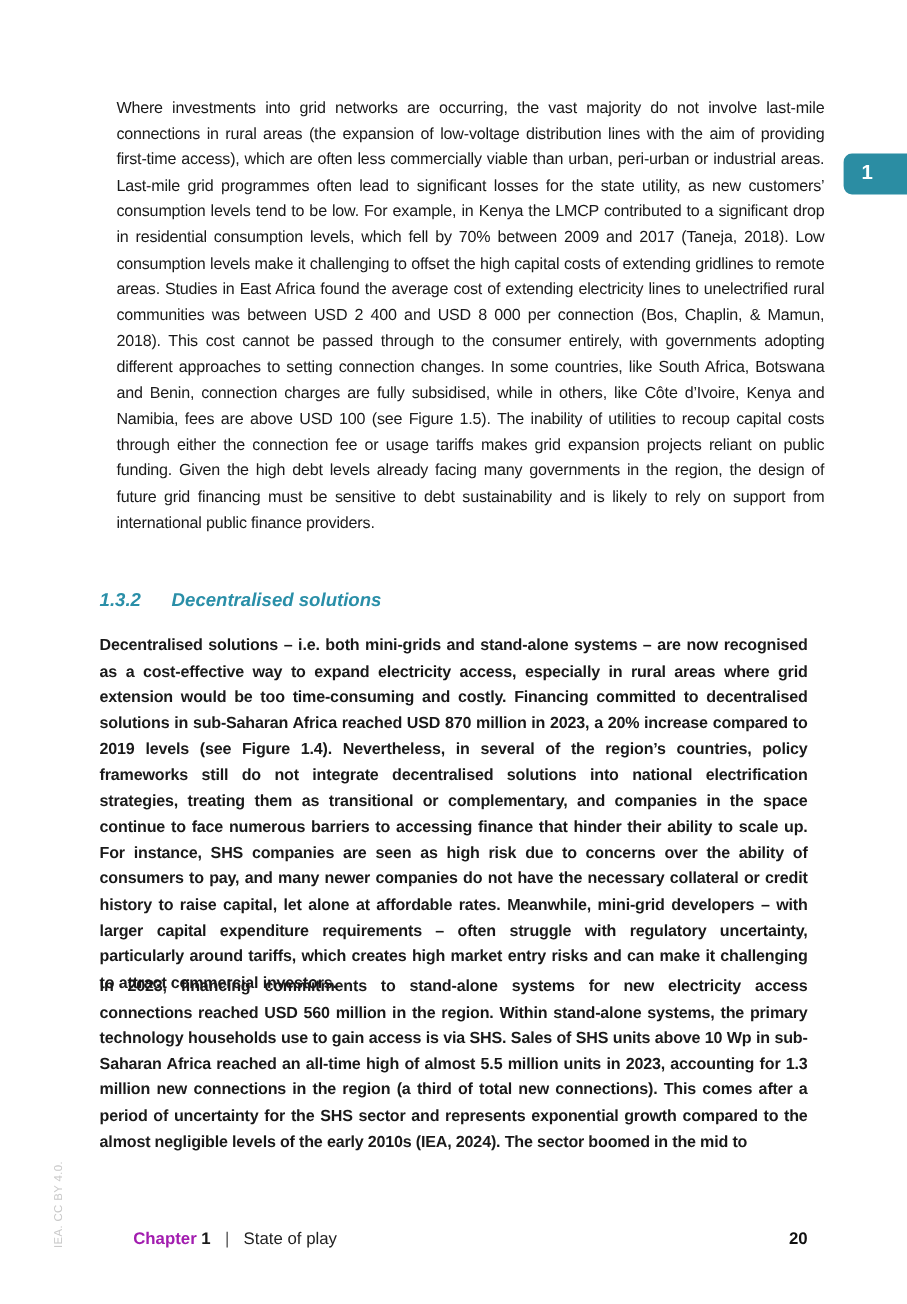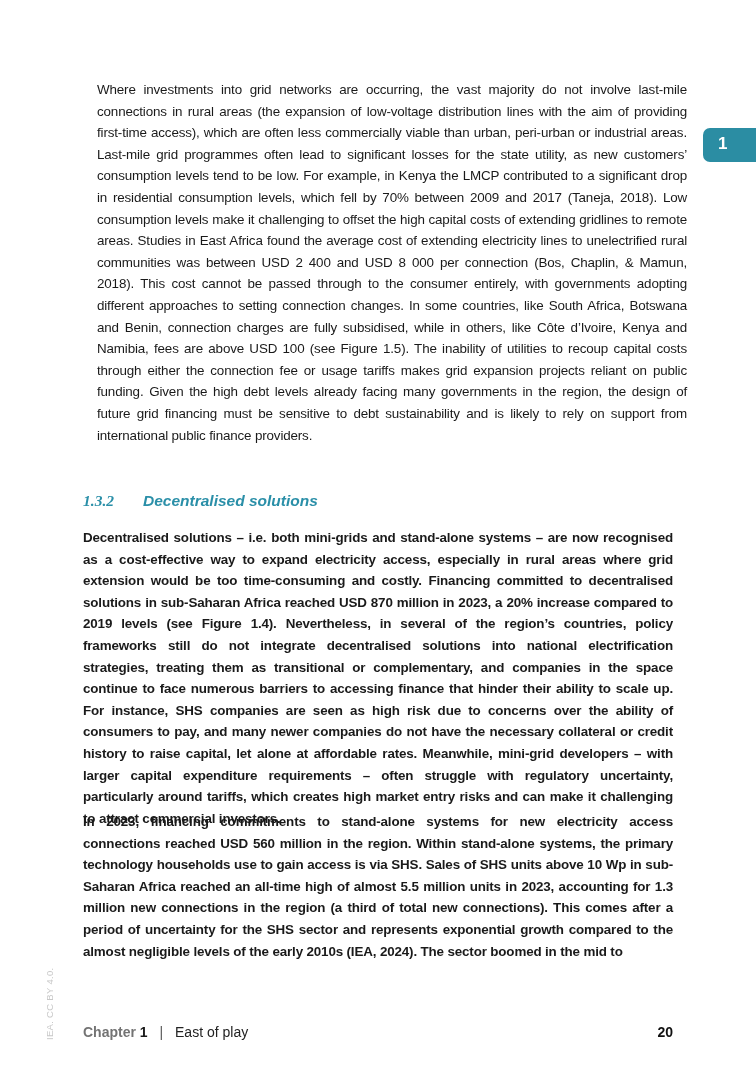--- a/index.html
+++ b/index.html
@@ -14,40 +14,40 @@
     }
     #p1 { top: 79px; margin-left: 14px; }
     #p2 { top: 527px; font-weight: bold; }
     #p3 { top: 811px; font-weight: bold; }
     .section-heading {
       position: absolute; left: 83px; top: 492px;
       font-family: "Liberation Sans", sans-serif;
       font-size: 15.5px; font-weight: bold; font-style: italic; color: #2a8fa8;
       margin: 0; white-space: nowrap;
     }
-    .section-heading .num { display: inline-block; width: 60px; font-family: Liberation Serif, serif; }
+    .section-heading .num { display: inline-block; width: 60px; }
     .chapter-tab {
       position: absolute; left: 703px; top: 128px; width: 60px; height: 34px;
       background: #2b8da3; border-radius: 7px 0 0 7px;
     }
     .chapter-tab span {
       position: absolute; left: 15px; top: 6px;
       font-family: "Liberation Sans", sans-serif; font-weight: bold; font-size: 17px; color: #fff;
     }
     .license {
       position: absolute; left: 44px; top: 1040px;
       transform: rotate(-90deg); transform-origin: left top;
       font-family: "Liberation Sans", sans-serif; font-size: 9.5px; color: #c8c8c8;
       white-space: nowrap; letter-spacing: 0.3px;
     }
     .footer {
       position: absolute; left: 83px; top: 1024px; width: 590px; height: 20px;
       font-family: "Liberation Sans", sans-serif; font-size: 14px;
     }
-    .footer .chapter-label { color: #737373; font-weight: bold; }
+    .footer .chapter-label { color: #a21caf; font-weight: bold; margin-left: 28px; }
     .footer .chapter-num { color: #1a1a1a; font-weight: bold; }
     .footer .sep { color: #555; margin: 0 8px; }
     .footer .chapter-title { color: #222; }
     .footer .page-number { position: absolute; right: 0; top: 0; font-weight: bold; color: #111; }
   </style>
 </head>
 <body>
 
 <div class="page">
 
@@ -64,17 +64,17 @@
   <p class="body-text" id="p2">Decentralised solutions – i.e. both mini-grids and stand-alone systems – are now recognised as a cost-effective way to expand electricity access, especially in rural areas where grid extension would be too time-consuming and costly. Financing committed to decentralised solutions in sub-Saharan Africa reached USD 870 million in 2023, a 20% increase compared to 2019 levels (see Figure 1.4). Nevertheless, in several of the region’s countries, policy frameworks still do not integrate decentralised solutions into national electrification strategies, treating them as transitional or complementary, and companies in the space continue to face numerous barriers to accessing finance that hinder their ability to scale up. For instance, SHS companies are seen as high risk due to concerns over the ability of consumers to pay, and many newer companies do not have the necessary collateral or credit history to raise capital, let alone at affordable rates. Meanwhile, mini-grid developers – with larger capital expenditure requirements – often struggle with regulatory uncertainty, particularly around tariffs, which creates high market entry risks and can make it challenging to attract commercial investors.</p>
 
   <p class="body-text" id="p3">In 2023, financing commitments to stand-alone systems for new electricity access connections reached USD 560 million in the region. Within stand-alone systems, the primary technology households use to gain access is via SHS. Sales of SHS units above 10 Wp in sub-Saharan Africa reached an all-time high of almost 5.5 million units in 2023, accounting for 1.3 million new connections in the region (a third of total new connections). This comes after a period of uncertainty for the SHS sector and represents exponential growth compared to the almost negligible levels of the early 2010s (IEA, 2024). The sector boomed in the mid to</p>
 
   <div class="license">IEA. CC BY 4.0.</div>
 
   <div class="footer">
     <span class="chapter-label">Chapter</span>
     <span class="chapter-num">1</span>
     <span class="sep">|</span>
-    <span class="chapter-title">East of play</span>
+    <span class="chapter-title">State of play</span>
     <span class="page-number">20</span>
   </div>
 
 </div>
 
 </body></html>

